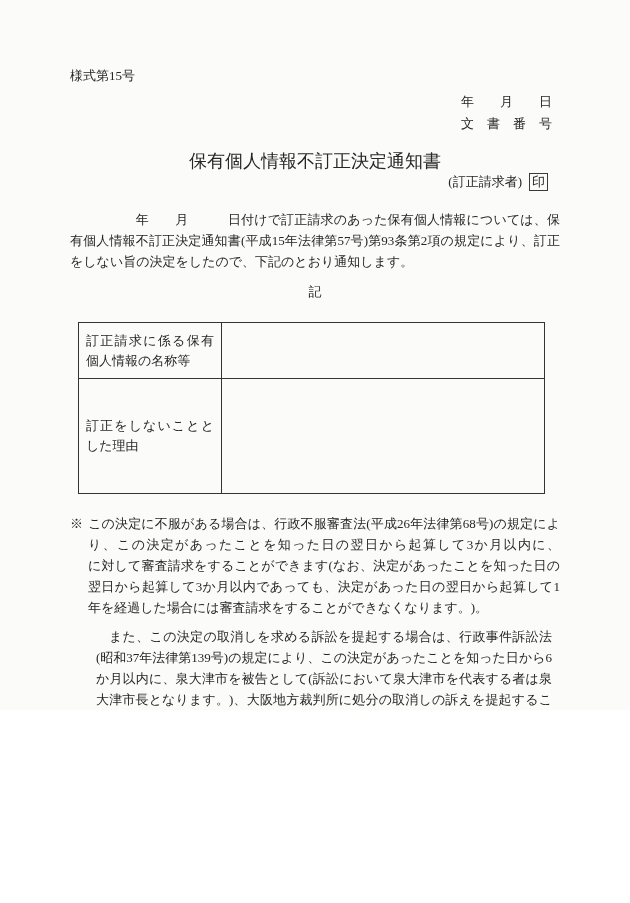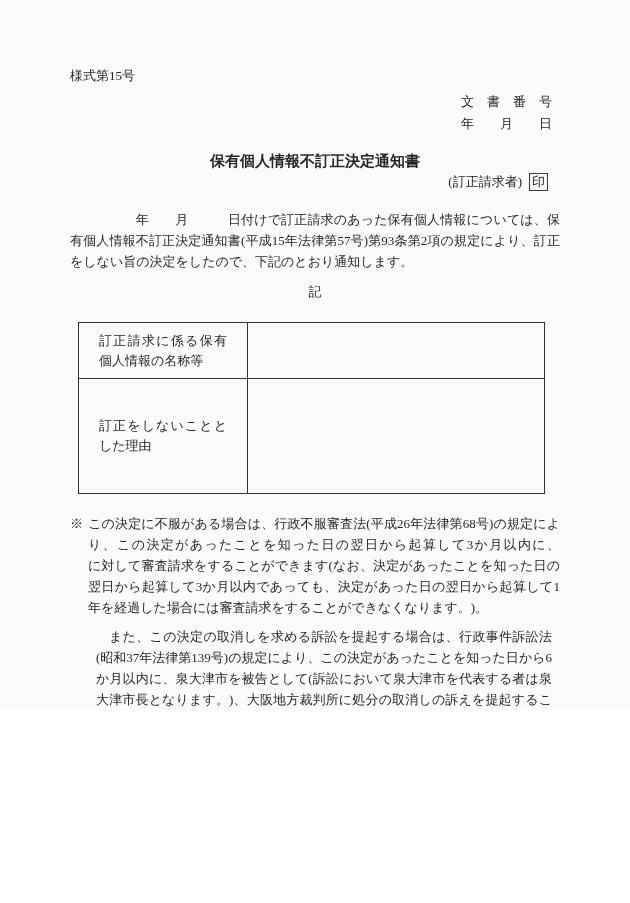--- a/index.html
+++ b/index.html
@@ -12,22 +12,22 @@
     overflow: hidden;
     background: #fbfbfa;
     color: #262626;
     font-family: "Liberation Serif", "DejaVu Serif", serif;
     font-size: 13px;
     -webkit-font-smoothing: antialiased;
   }
   .form-no { line-height: 16px; }
   .doc-meta { text-align: right; padding-right: 8px; margin-top: 7px; line-height: 22px; }
   .doc-title {
-    font-size: 15px;
-    font-weight: bold;
+    font-size: 18px;
+    font-weight: normal;
     text-align: center;
     margin: 17px 0 0 0;
     line-height: 18px;
   }
   .addressee { margin-top: 17px; padding-left: 15px; line-height: 16px; }
   .issuer { text-align: right; padding-right: 12px; margin-top: 3px; line-height: 18px; }
   .seal {
     display: inline-block;
     border: 1px solid #3a3a3a;
     padding: 0 2px 1px 2px;
@@ -43,21 +43,21 @@
   table.details {
     border-collapse: collapse;
     table-layout: fixed;
     width: 467px;
     margin: 20px 0 0 8px;
   }
   table.details th, table.details td {
     border: 1px solid #333333;
     font-weight: normal;
     font-size: 13px;
-    padding: 4px 20px;
+    padding: 4px 7px;
     vertical-align: middle;
     text-align: left;
   }
   table.details th { width: 128px; text-align: justify; line-height: 20px; }
   tr.row-1 th, tr.row-1 td { height: 47px; }
   tr.row-2 th, tr.row-2 td { height: 106px; font-family: Liberation Serif, serif; }
   .notes { margin-top: 19px; line-height: 21px; text-align: justify; }
   .note-1 { margin: 0; padding-left: 18px; text-indent: -18px; }
   .note-1 .marker { margin-right: 5px; }
   .note-2 { margin: 8px; padding-left: 18px; text-indent: 13px; }
@@ -67,22 +67,22 @@
   .contact-phone { margin-left: 282px; }
 </style>
 </head>
 <body>
 
 <div class="page">
 
   <div class="form-no">様式第15号</div>
 
   <div class="doc-meta">
+    <div>年　　月　　日</div>
     <div>文　書　番　号</div>
-    <div>年　　月　　日</div>
   </div>
 
   <h1 class="doc-title">保有個人情報不訂正決定通知書</h1>
 
 
   <div class="issuer">
     <span>(訂正請求者)</span><span class="seal">印</span>
   </div>
 
   <p class="body-p">　　　　　年　　月　　　日付けで訂正請求のあった保有個人情報については、保有個人情報不訂正決定通知書(平成15年法律第57号)第93条第2項の規定により、訂正をしない旨の決定をしたので、下記のとおり通知します。</p>

